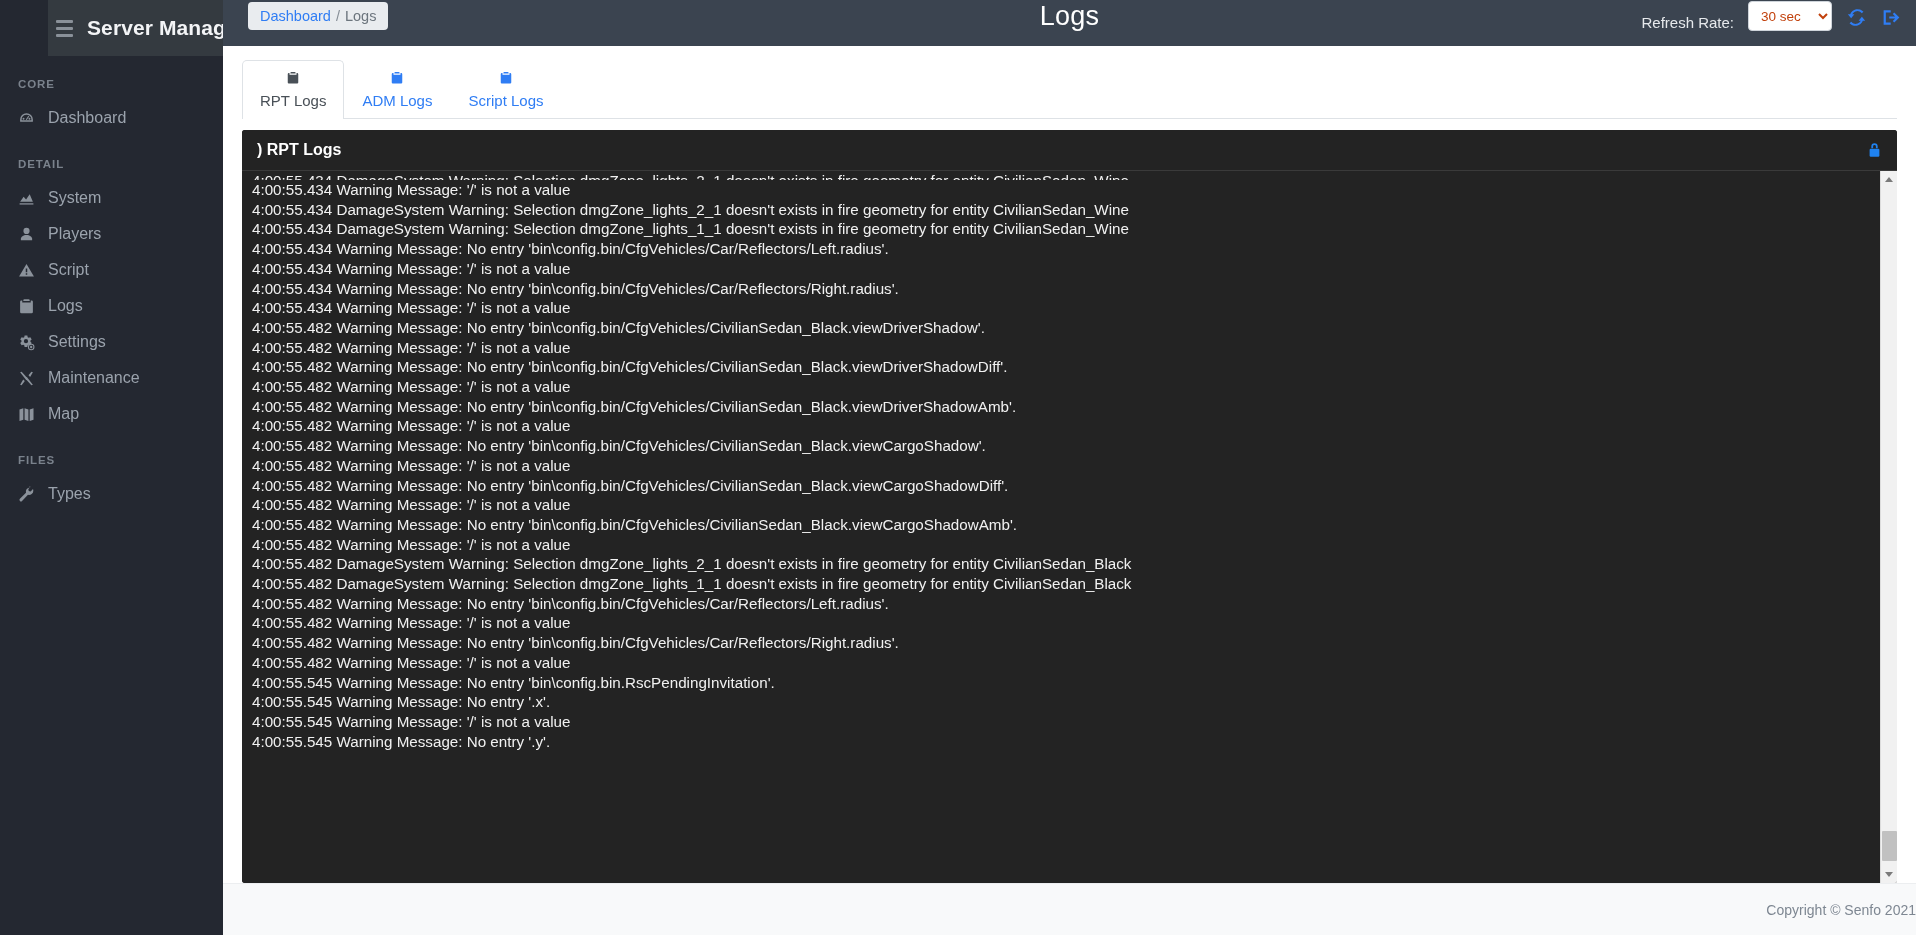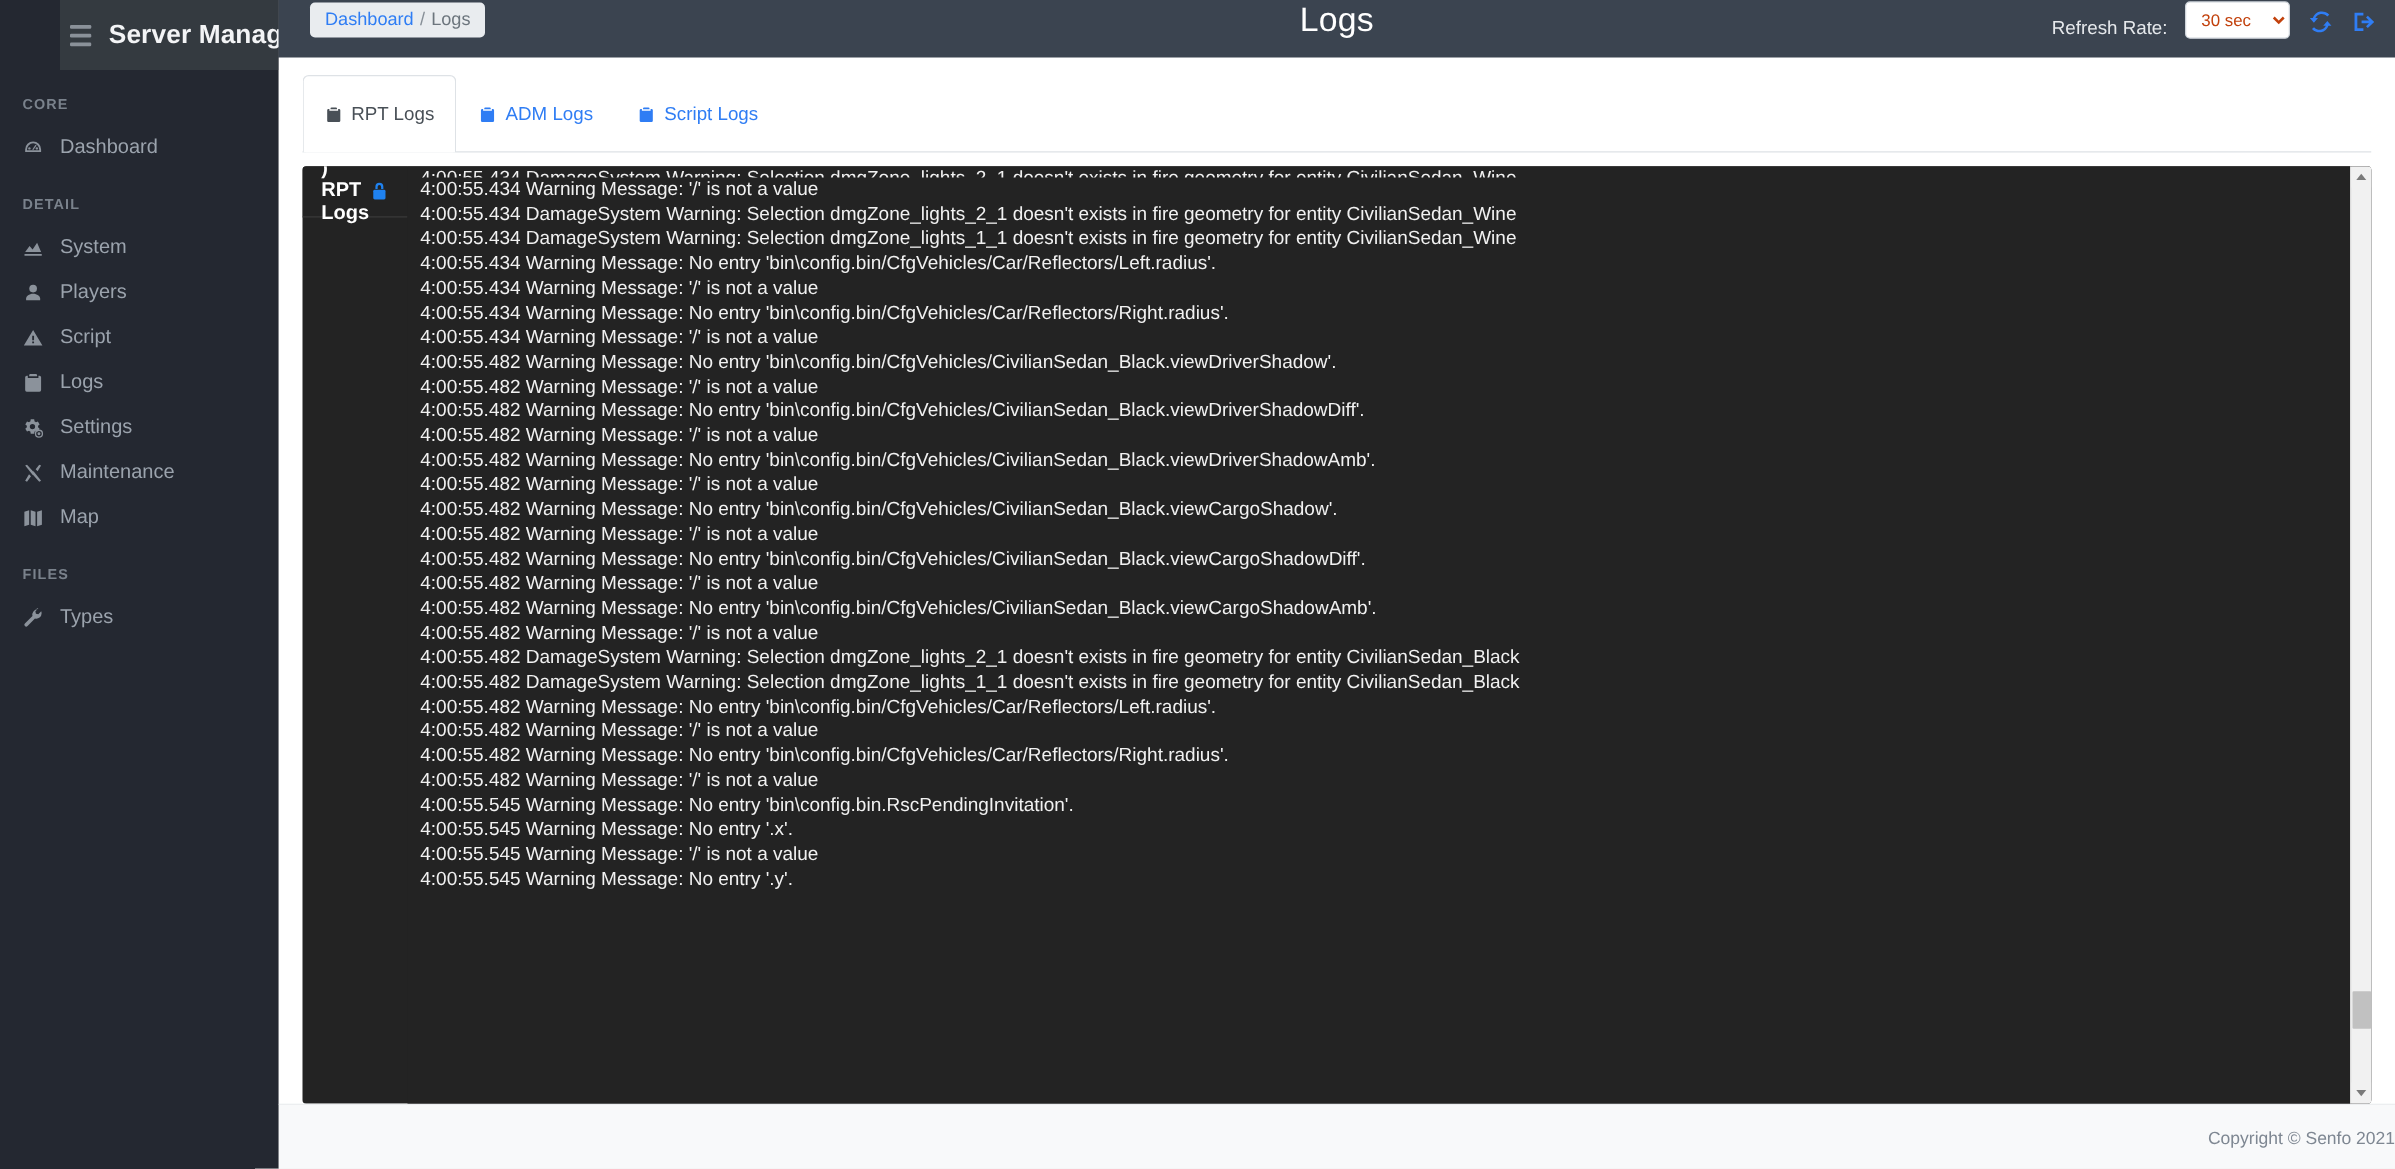--- a/index.html
+++ b/index.html
@@ -95,37 +95,37 @@
   .content {
     flex: 1; background: #ffffff;
     display: flex; flex-direction: column;
     padding: 14px 19px 0 19px; min-height: 0;
   }
 
   
   .tabs { display: flex; align-items: flex-end; border-bottom: 1px solid #dee2e6; }
   .tab {
     display: flex; align-items: center; gap: 7px;
-    padding: 22px 17px; font-size: 15px;
+    padding: 10px 17px; font-size: 15px;
     color: #2f7df4; cursor: pointer;
     border: 1px solid transparent; border-bottom: none;
     border-radius: 5px 5px 0 0; margin-bottom: -1px;
-    background: transparent; white-space: nowrap;
+    background: transparent; white-space: nowrap; flex-direction: column;
   }
   .tab .tab-ico { color: #2f7df4; display: flex; }
   .tab.active {
     background: #ffffff; color: #495057;
     border-color: #dee2e6 #dee2e6 #ffffff;
   }
   .tab.active .tab-ico { color: #495057; }
 
   
   .log-card {
     margin-top: 11px; flex: 1; min-height: 0;
-    display: flex; 
+    display: flex; flex-direction: column;
     background: #232323; border-radius: 3px; overflow: hidden;
   }
   .log-head {
     height: 41px; flex: 0 0 41px;
     background: #232323;
     border-bottom: 1px solid #3a3a3a;
     display: flex; align-items: center;
     padding: 0 14px 0 15px;
     color: #ffffff; font-size: 16px; font-weight: 700;
   }

